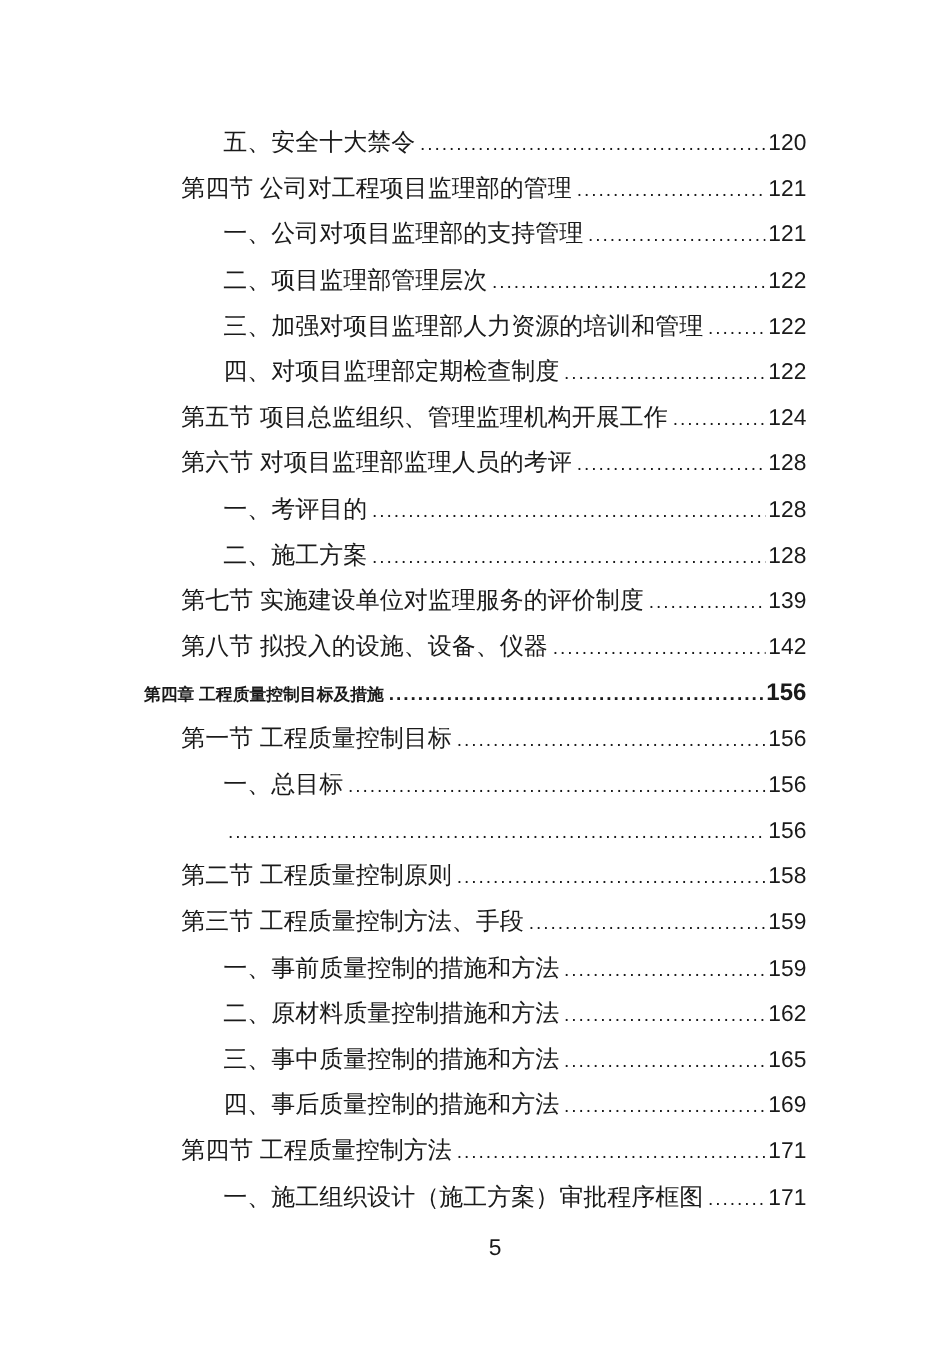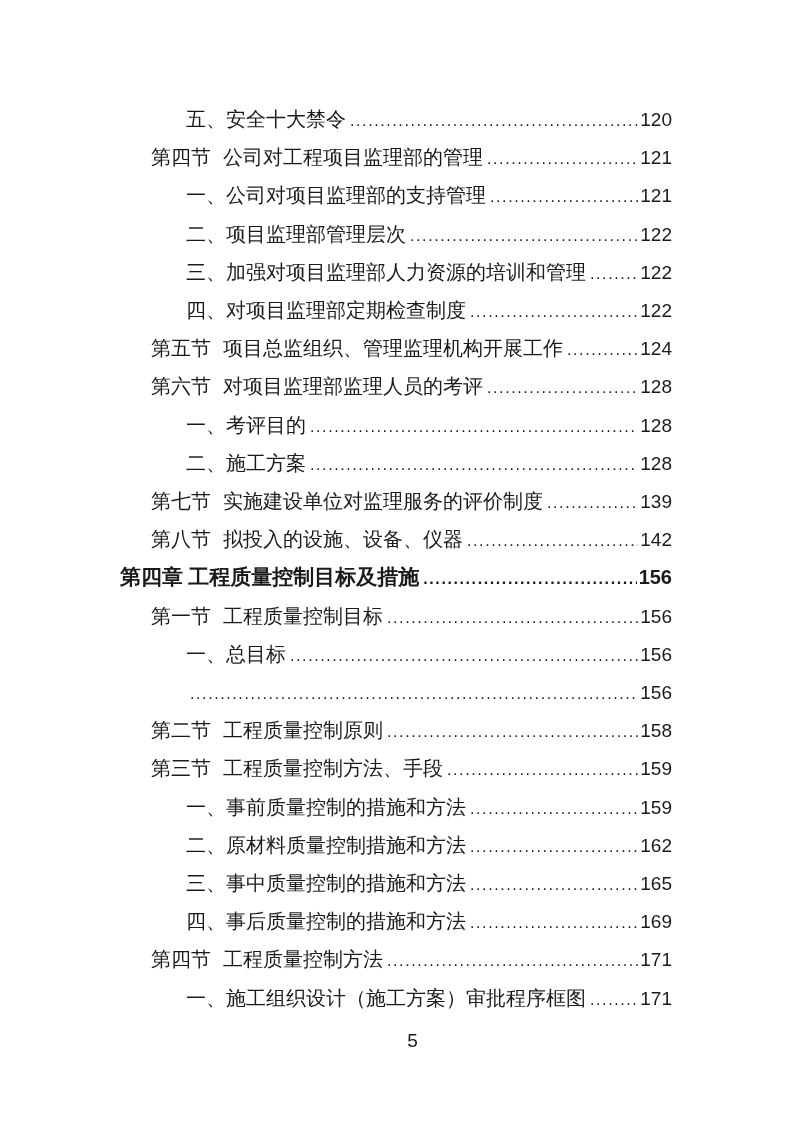--- a/index.html
+++ b/index.html
@@ -21,21 +21,21 @@
     left: 0;
     width: 672px; 
   }
   .toc-row {
     display: flex;
     align-items: baseline;
     line-height: 37.2px;
     white-space: nowrap;
   }
   .toc-title {
-    font-family: Liberation Mono, monospace;
+    font-family: Liberation Sans, sans-serif;
     font-size: 20px;
     flex: 0 0 auto;
   }
   .toc-leader {
     flex: 1 1 auto;
     overflow: hidden;
     margin: 0 2px 0 4px;
     font-family: "Liberation Sans", "DejaVu Sans", sans-serif;
     font-size: 16px;
     letter-spacing: 1.6px;
@@ -49,23 +49,23 @@
     font-family: "Liberation Sans", "DejaVu Sans", sans-serif;
     font-size: 19px;
     text-align: right;
   }
   
   .level-chapter { margin-left: 120px; }
   .level-section { margin-left: 151px; justify-content: flex-end; }
   .level-sub     { margin-left: 186px; }
 
   .level-chapter .toc-title {
-    font-family: Liberation Serif, serif;
+    font-family: Liberation Sans, sans-serif;
     font-weight: 700;
-    font-size: 21px;
+    font-size: 14px;
   }
   .level-chapter .toc-leader {
     font-weight: 700;
   }
   .level-chapter .toc-page {
     font-weight: 700;
     font-size: 20px;
   }
   .doc-footer {
     position: absolute;

